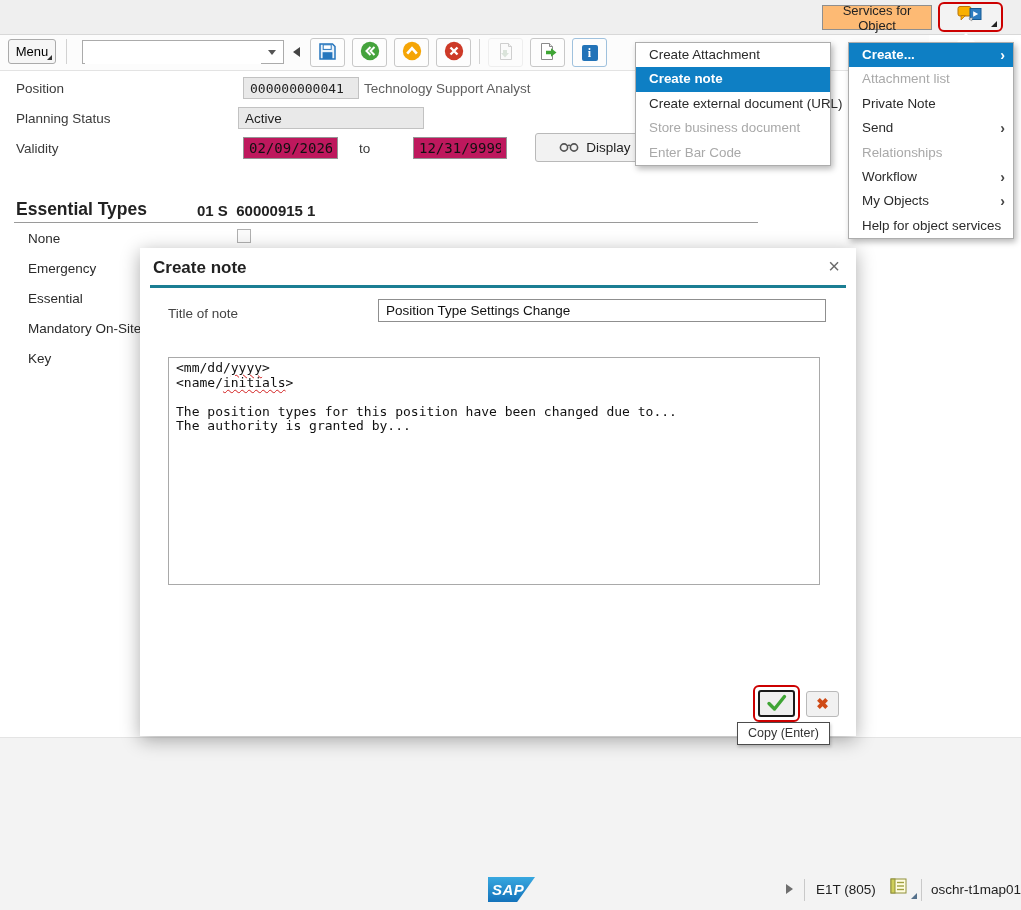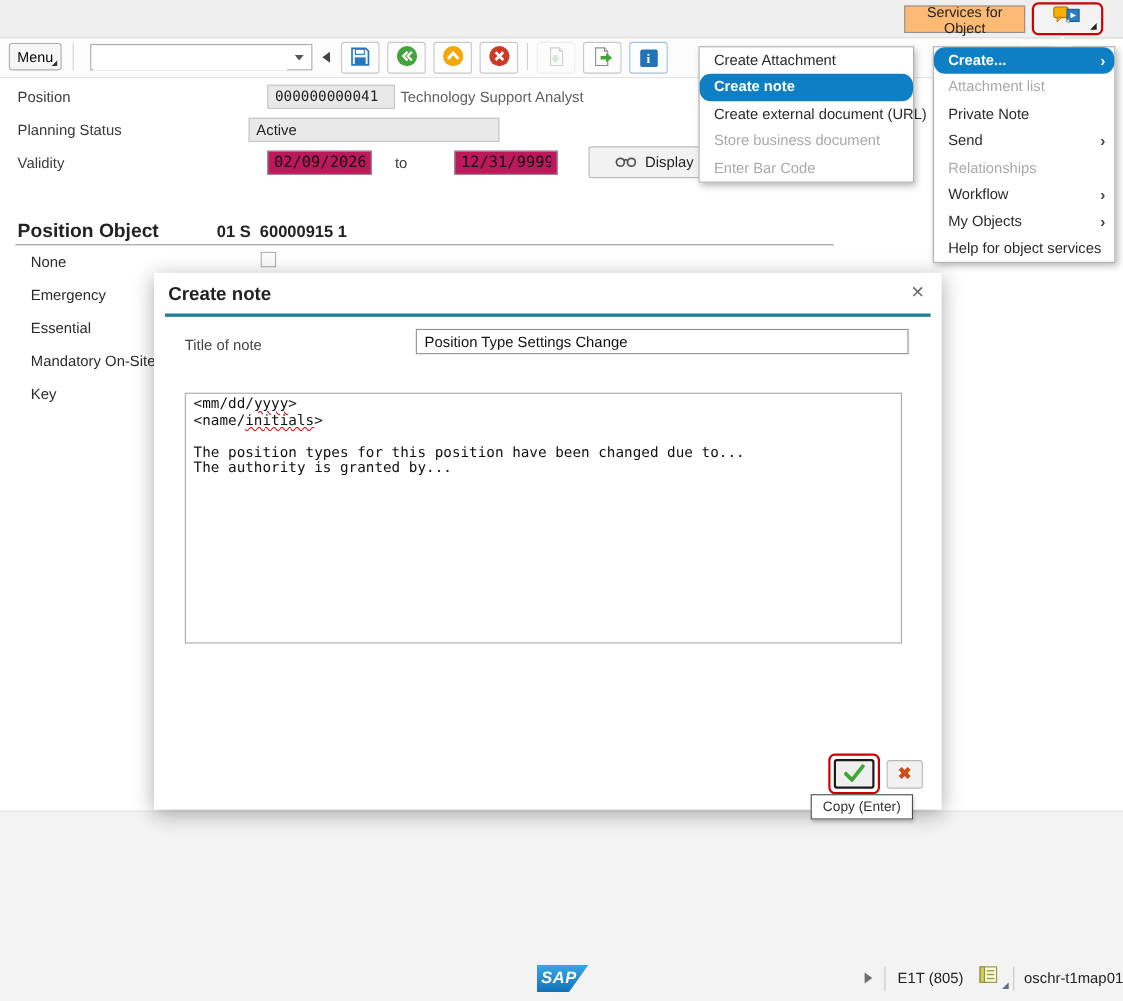--- a/index.html
+++ b/index.html
@@ -43,21 +43,21 @@
   .pt-head{position:absolute;left:16px;top:199px;font-size:17.5px;font-weight:bold;color:#222;}
   .pt-key{position:absolute;left:197px;top:202px;font-size:15px;font-weight:bold;color:#222;white-space:pre;}
   .pt-rule{position:absolute;left:14px;top:222px;width:744px;height:1px;background:#9a9a9a;}
   .pt-row-label{position:absolute;left:28px;font-size:13.5px;color:#2b2b2b;white-space:nowrap;}
   .pt-cb{position:absolute;left:237px;width:14px;height:14px;border:1px solid #b0b0b0;background:#fbfbfb;box-sizing:border-box;}
   
   .menu{position:absolute;background:#fff;border:1px solid #adadad;box-shadow:2px 3px 6px rgba(0,0,0,.28);box-sizing:border-box;}
   #gos-submenu{left:635px;top:42px;width:196px;z-index:12;}
   #gos-menu{left:848px;top:42px;width:166px;z-index:11;}
   .menu-item{height:24.4px;line-height:24.4px;padding:0 10px 0 13px;font-size:13.4px;color:#2b2b2b;position:relative;white-space:nowrap;}
-  .menu-item.sel{background:#0e7fc4;color:#fff;font-weight:bold;border-radius:10px;}
+  .menu-item.sel{background:#0e7fc4;color:#fff;font-weight:bold;}
   .menu-item.dis{color:#a9a9a9;}
   .menu-item .arrow{position:absolute;right:8px;top:0;font-weight:bold;color:#444;font-size:14px;}
   .menu-item.sel .arrow{color:#fff;}
   .notch{position:absolute;left:957px;top:33px;width:0;height:0;border-left:9px solid transparent;border-right:9px solid transparent;border-bottom:9px solid #fff;z-index:13;}
   
   .dialog{position:absolute;left:140px;top:248px;width:716px;height:488px;background:#fff;box-shadow:0 4px 18px rgba(0,0,0,.33);z-index:5;}
   .dlg-title{position:absolute;left:13px;top:10px;font-size:17px;font-weight:bold;color:#222;}
   .dlg-close{position:absolute;right:16px;top:7px;font-size:20px;color:#6b6b6b;cursor:pointer;line-height:22px;}
   .dlg-rule{position:absolute;left:10px;right:10px;top:37px;height:3px;background:#1b7e93;}
   .dlg-label{position:absolute;left:28px;top:58px;font-size:13.5px;color:#444;}
@@ -173,38 +173,38 @@
     <button class="tbtn info" style="left:572px">
       <span class="info-ic">i</span>
     </button>
   </div>
 
   <div class="flabel" style="left:16px;top:81px">Position</div>
   <div class="ffield" style="left:243px;top:77px;width:116px">000000000041</div>
   <div class="fdesc" style="left:364px;top:81px">Technology Support Analyst</div>
 
   <div class="flabel" style="left:16px;top:111px">Planning Status</div>
-  <div class="ffield sans" style="left:226px;top:107px;width:228px">Active</div>
+  <div class="ffield sans" style="left:238px;top:107px;width:186px">Active</div>
 
   <div class="flabel" style="left:16px;top:141px">Validity</div>
   <input class="dfield" style="left: 243px; top: 137px; width: 95px;" value="02/09/2026">
   <div class="flabel" style="left:359px;top:141px">to</div>
   <input class="dfield" style="left: 413px; top: 137px; width: 94px;" value="12/31/9999">
   <button class="disp-btn">
     <span>
       <svg width="20" height="13" viewBox="0 0 20 13">
         <circle cx="5" cy="7.5" r="3.6" fill="none" stroke="#555" stroke-width="1.6"></circle>
         <circle cx="15" cy="7.5" r="3.6" fill="none" stroke="#555" stroke-width="1.6"></circle>
         <path d="M8.3 6.2 Q10 4 11.7 6.2" fill="none" stroke="#555" stroke-width="1.4"></path>
       </svg>
     </span>
     <span>Display</span>
   </button>
 
-  <div class="pt-head">Position Object</div>
+  <div class="pt-head">Essential Types</div>
   <div class="pt-key">01 S  60000915 1</div>
   <div class="pt-rule"></div>
   <div id="pt-rows">
       <div class="pt-row-label" style="top: 231px;">None</div>
       <div class="pt-cb" style="top: 229px;"></div>
       <div class="pt-row-label" style="top: 261px;">Emergency</div>
       <div class="pt-cb" style="top: 259px;"></div>
       <div class="pt-row-label" style="top: 291px;">Essential</div>
       <div class="pt-cb" style="top: 289px;"></div>
       <div class="pt-row-label" style="top: 321px;">Mandatory On-Site</div>

